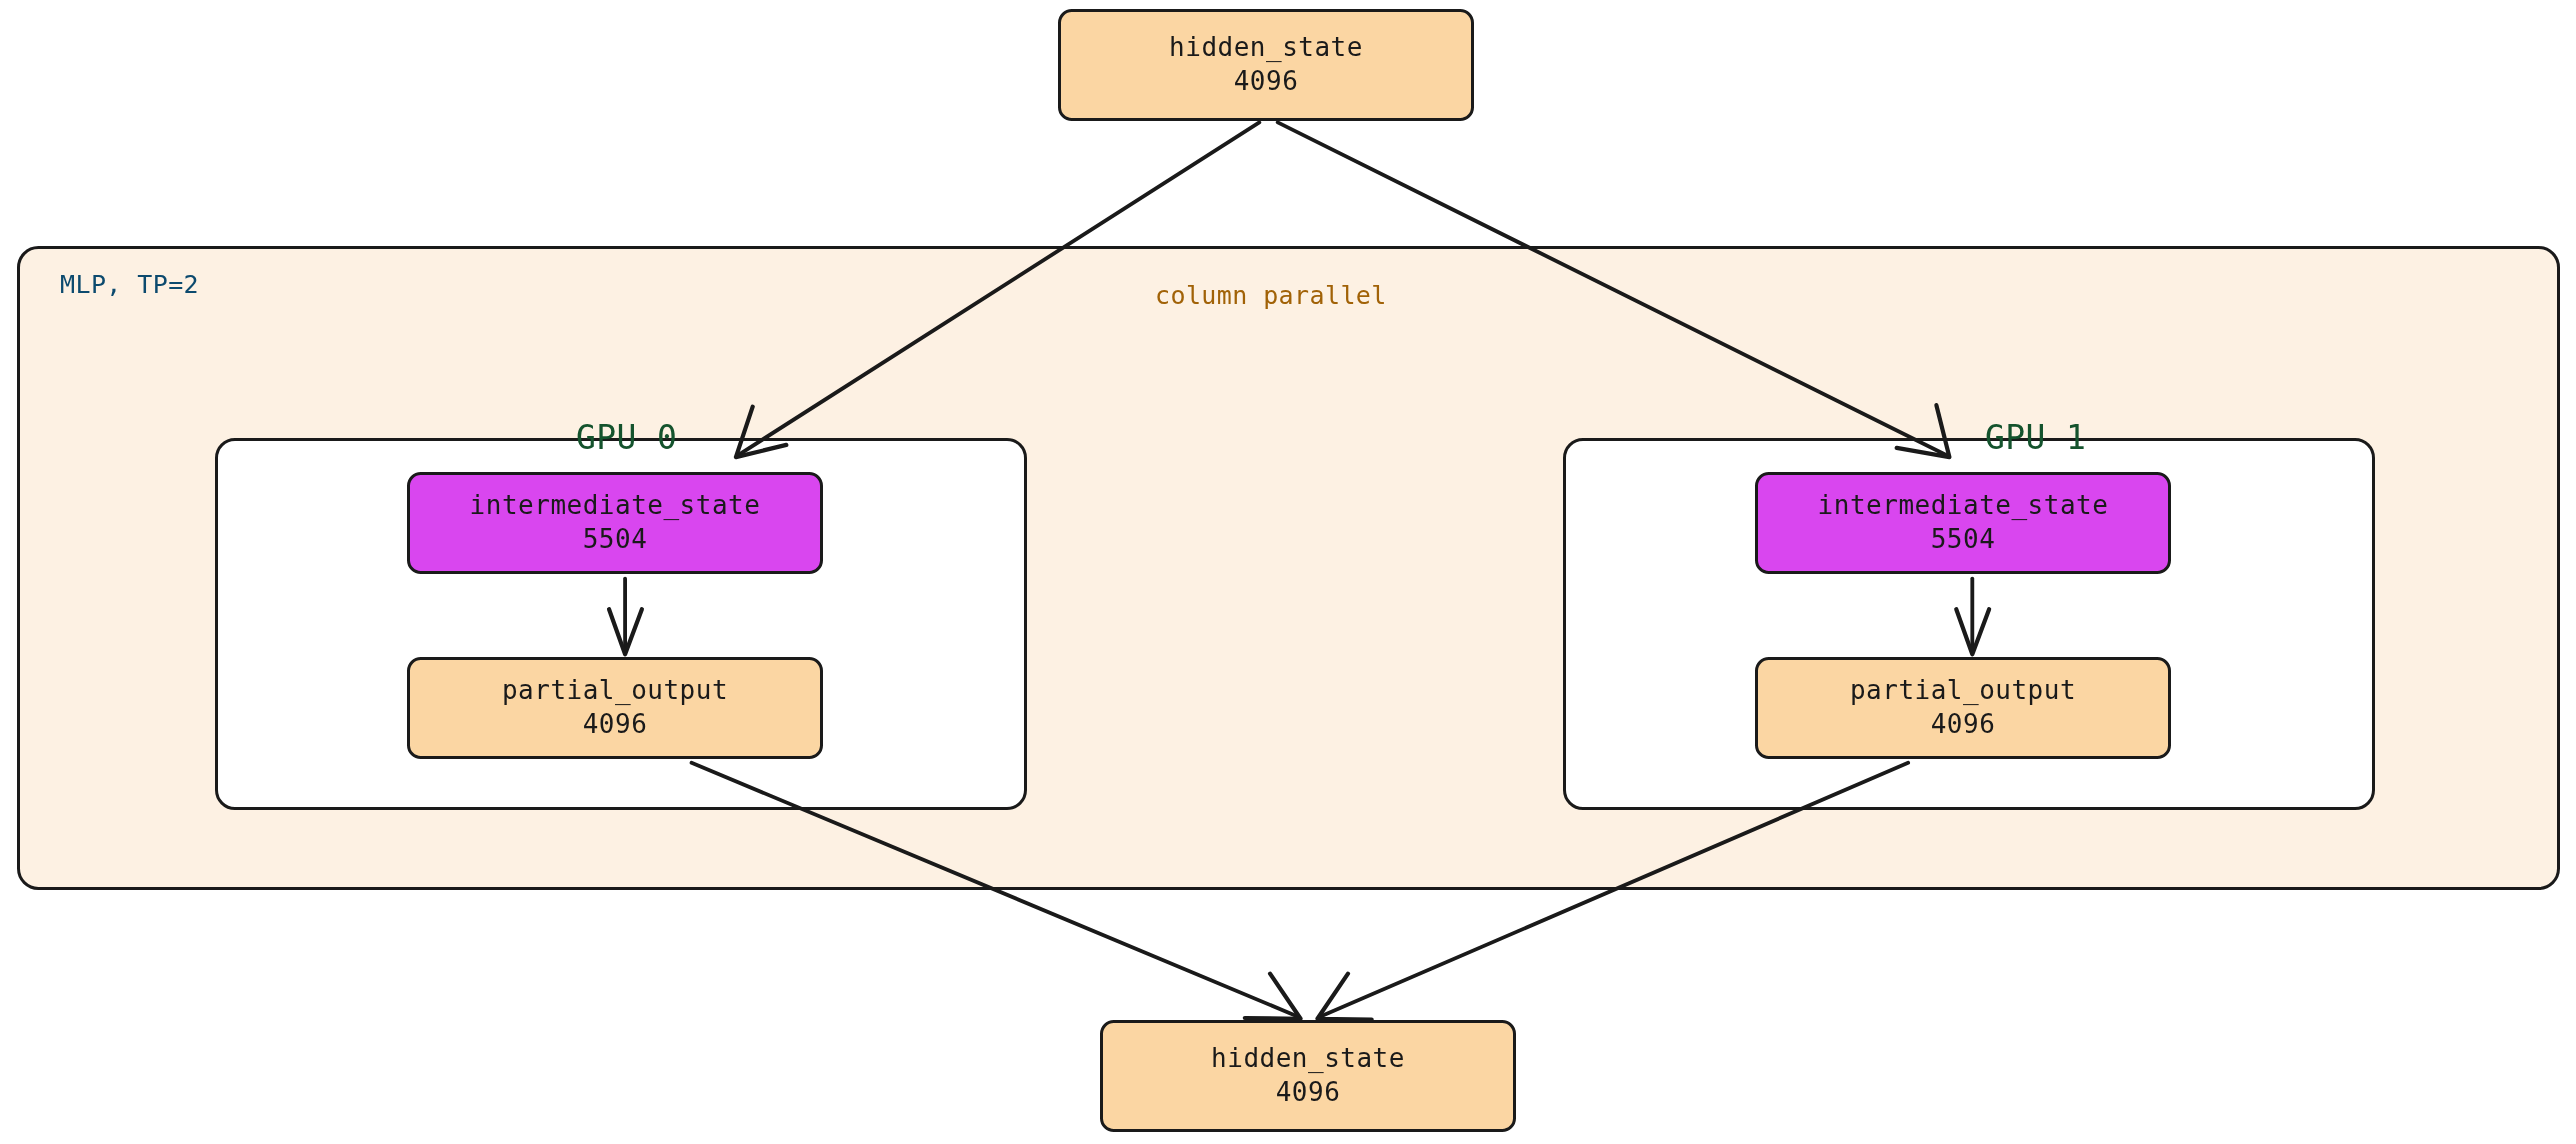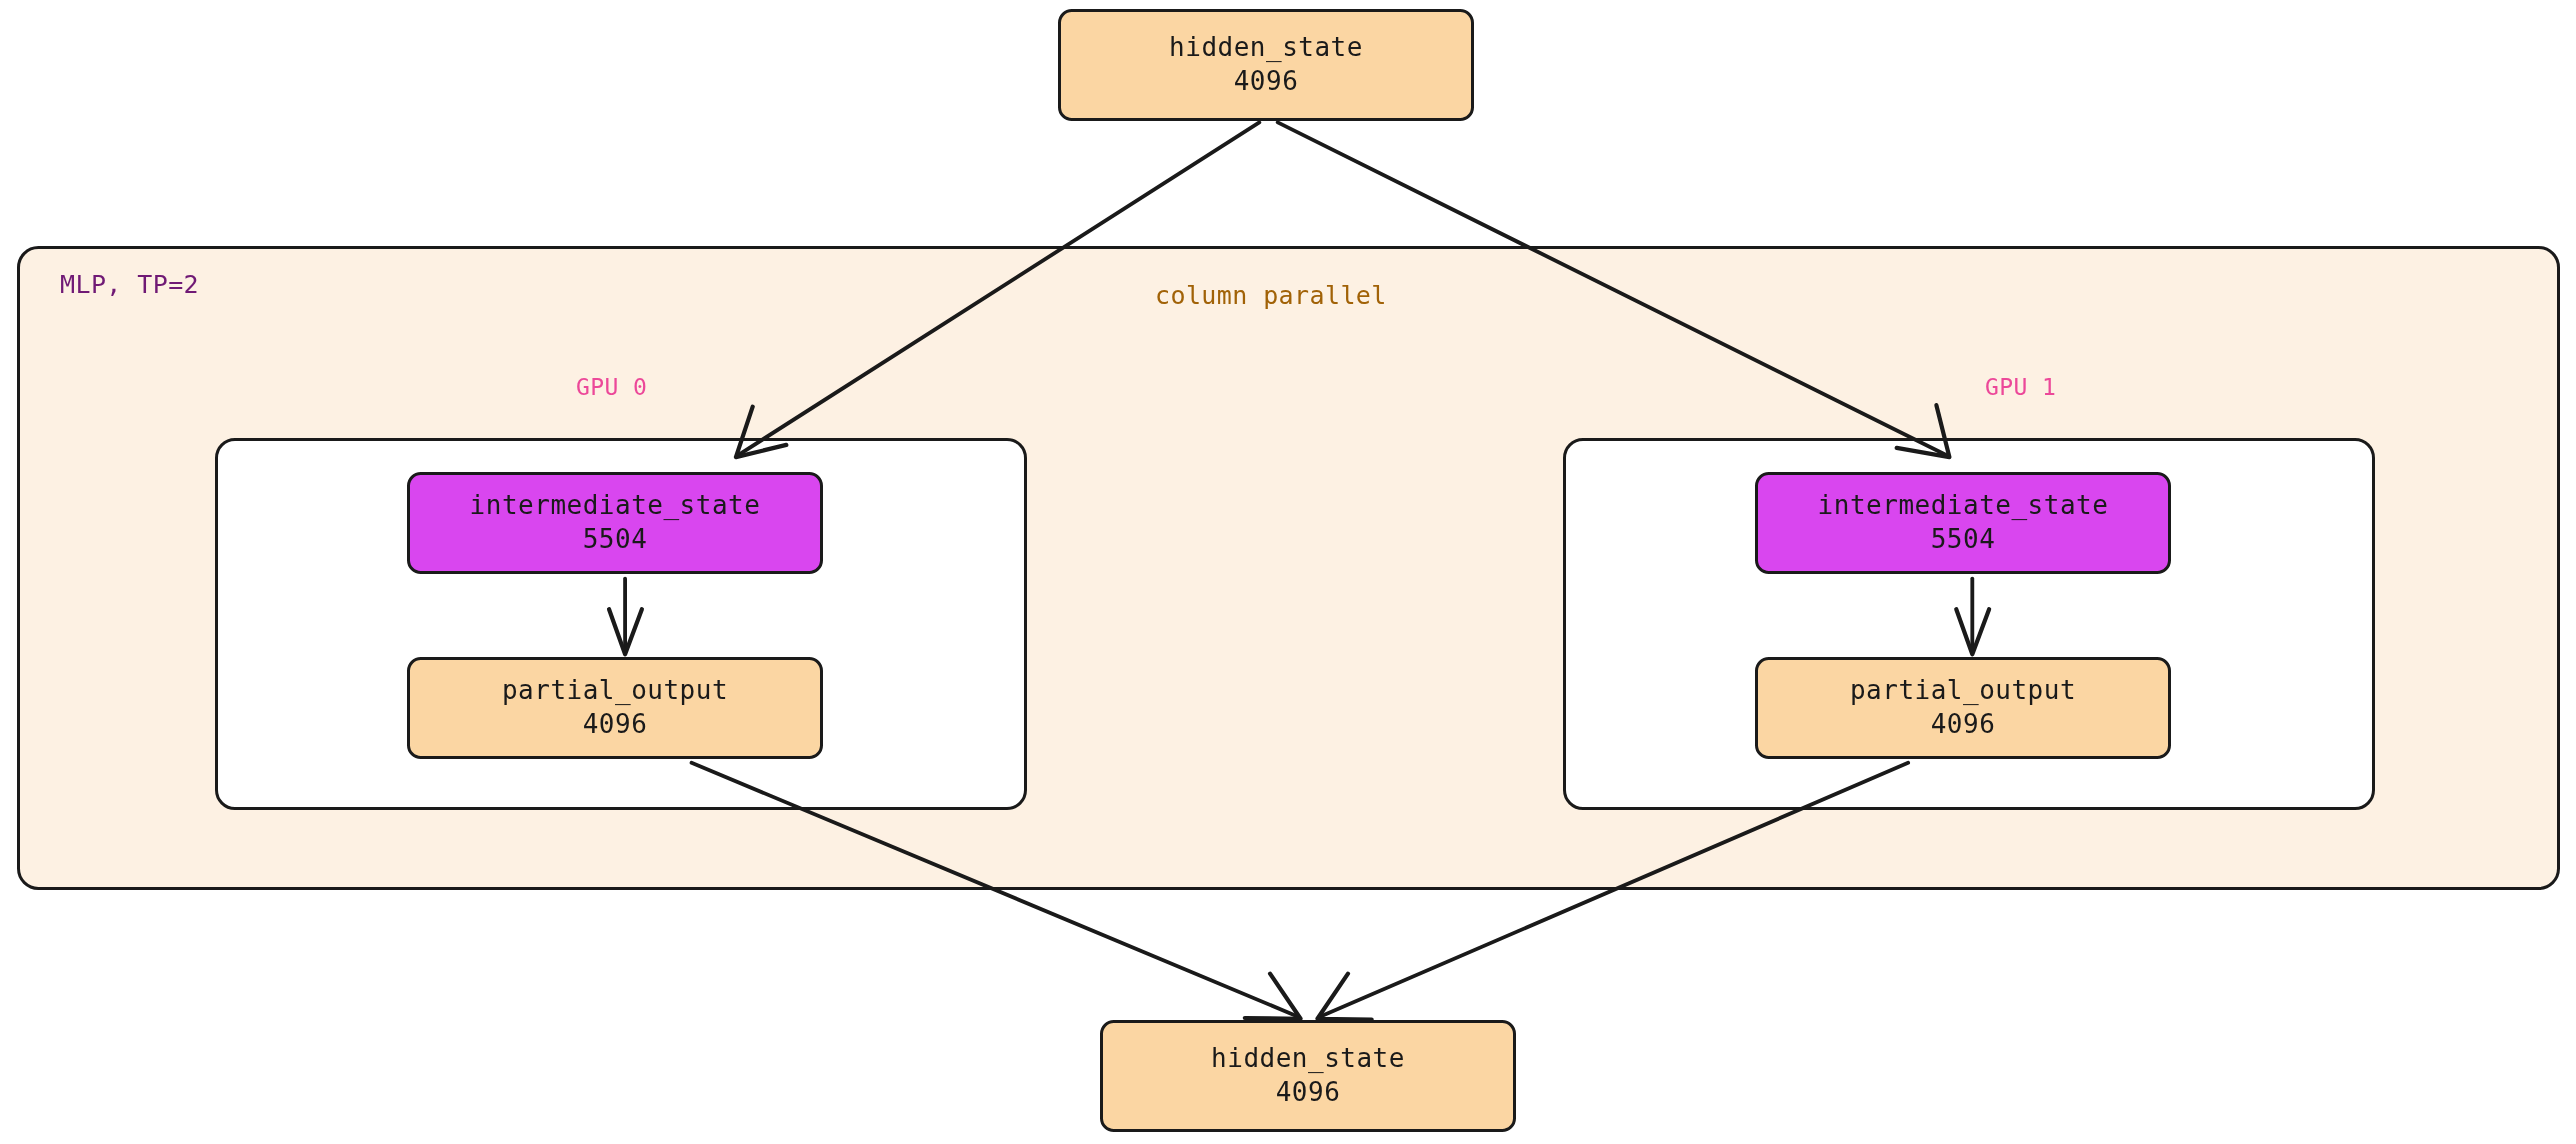--- a/index.html
+++ b/index.html
@@ -59,21 +59,21 @@
     border: 3.8px solid #1a1a1a;
     border-radius: 21.4px;
     box-sizing: border-box;
     z-index: 1;
   }
   .cluster-title {
     position: absolute;
     left: 40px;
     top: 21.4px;
     font-size: 25px;
-    color: #701a75;
+    color: #0c4a6e;
     letter-spacing: 0.4px;
     white-space: nowrap;
   }
 
   
   .edge-label {
     position: absolute;
     font-size: 25px;
     color: #a16207;
     white-space: nowrap;
@@ -98,25 +98,26 @@
     border: 3.8px solid #1a1a1a;
     border-radius: 20px;
     box-sizing: border-box;
     z-index: 2;
   }
   #gpu-box-0 { left: 215px;  top: 438px; width: 812px; height: 372px; }
   #gpu-box-1 { left: 1563px; top: 438px; width: 812px; height: 372px; }
 
   .gpu-title {
     position: absolute;
-    font-size: 23px;
-    color: #ec4899;
+    font-size: 33px;
+    color: #14532d;
     white-space: nowrap;
     letter-spacing: 0.4px;
     z-index: 3;
+    margin-top: 44px;
   }
   #gpu-title-0 { left: 576px;  top: 374px; }
   #gpu-title-1 { left: 1985px; top: 374px; }
 
   
   .node {
     position: absolute;
     border: 3.8px solid #1a1a1a;
     border-radius: 13.8px;
     box-sizing: border-box;

